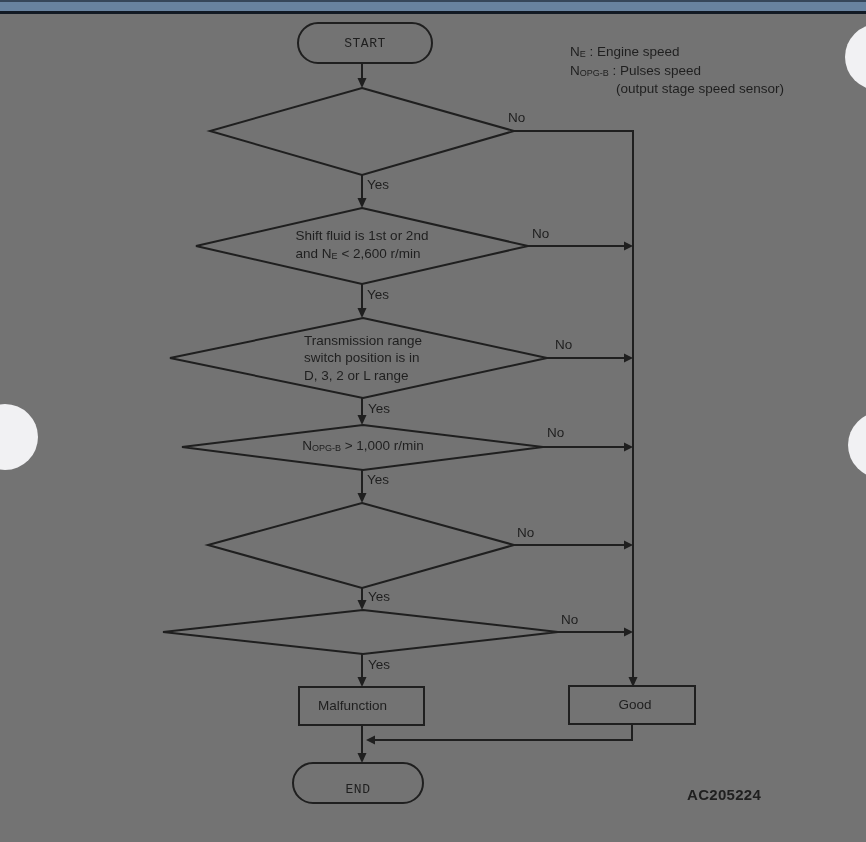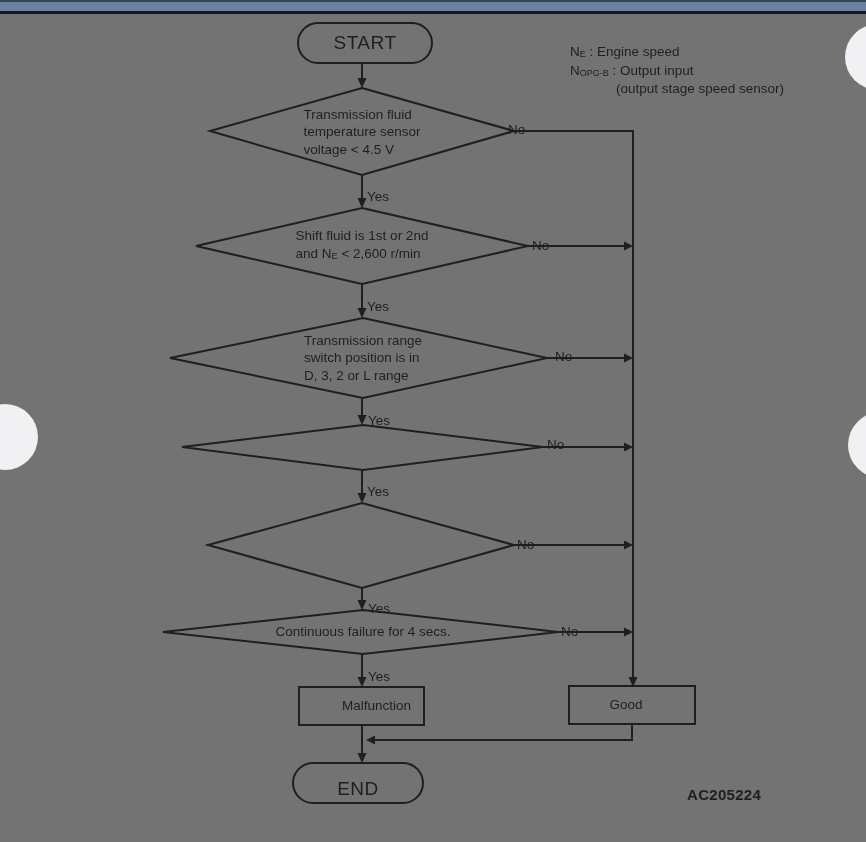--- a/index.html
+++ b/index.html
@@ -24,24 +24,24 @@
   }
   #svg-layer { position:absolute; left:0; top:0; }
   
   .node-text {
     position:absolute; display:flex; align-items:center; justify-content:center;
     font-size:13.5px; line-height:17.5px; text-align:left; color:#1f1f1f;
   }
   .node-text.centered { text-align:center; }
   .terminal-text {
     position:absolute; display:flex; align-items:center; justify-content:center;
-    font-size:19px; letter-spacing:0.5px; color:#1f1f1f;
+    font-size:13px; letter-spacing:0.5px; color:#1f1f1f;font-family:Liberation Mono, monospace;
   }
   .edge-label {
-    position:absolute; font-size:13.5px; color:#1f1f1f; white-space:nowrap;margin-top:12px;
+    position:absolute; font-size:13.5px; color:#1f1f1f; white-space:nowrap;
   }
   .sub { font-size:9px; vertical-align:-1px; letter-spacing:0; }
   #legend {
     position:absolute; left:570px; top:44px;
     font-size:13.5px; line-height:16.5px; white-space:nowrap;
   }
   #legend .indent { padding-left:46px; }
   #figure-code {
     position:absolute; left:687px; top:786px;
     font-size:15px; font-weight:bold; letter-spacing:0.3px;
@@ -106,60 +106,53 @@
       <polygon points="624,353.5 624,362.5 633,358"></polygon>
       <polygon points="624,442.5 624,451.5 633,447"></polygon>
       <polygon points="624,540.5 624,549.5 633,545"></polygon>
       <polygon points="624,627.5 624,636.5 633,632"></polygon>
       <polygon points="375,735.5 375,744.5 366,740"></polygon>
     </g>
   </svg>
 
   <div id="legend">
     <div><span>N</span><span class="sub">E</span><span> : Engine speed</span></div>
-    <div><span>N</span><span class="sub">OPG-B</span><span> : Output input</span></div>
+    <div><span>N</span><span class="sub">OPG-B</span><span> : Pulses speed</span></div>
     <div class="indent">(output stage speed sensor)</div>
   </div>
 
   <div class="terminal-text" style="left:298px; top:23px; width:134px; height:40px;">START</div>
 
-  <div class="node-text" style="left:220px; top:92px; width:284px; height:80px;">
-    <div>
-      <div>Transmission fluid</div>
-      <div>temperature sensor</div>
-      <div>voltage &lt; 4.5 V</div>
-    </div>
-  </div>
 
   <div class="node-text" style="left:206px; top:210px; width:312px; height:72px;">
     <div>
       <div>Shift fluid is 1st or 2nd</div>
       <div><span>and N</span><span class="sub">E</span><span> &lt; 2,600 r/min</span></div>
     </div>
   </div>
 
   <div class="node-text" style="left:180px; top:322px; width:366px; height:72px;">
     <div>
       <div>Transmission range</div>
       <div>switch position is in</div>
       <div>D, 3, 2 or L range</div>
     </div>
   </div>
 
+  <div class="node-text centered" style="left:192px; top:427px; width:342px; height:40px;">
+    <div><span>N</span><span class="sub">OPG-B</span><span> &gt; 1,000 r/min</span></div>
+  </div>
 
 
-  <div class="node-text centered" style="left:173px; top:612px; width:380px; height:40px;">
-    <div>Continuous failure for 4 secs.</div>
-  </div>
 
-  <div class="node-text centered" style="left:314px; top:687px; width:125px; height:38px;">
+  <div class="node-text centered" style="left:290px; top:687px; width:125px; height:38px;">
       <div>Malfunction</div>
     </div>
 
-  <div class="node-text centered" style="left:569px; top:686px; width:114px; height:38px;">
+  <div class="node-text centered" style="left:569px; top:686px; width:114px; height:38px;padding-left:9px;">
       <div>Good</div>
     </div>
 
   <div class="terminal-text" style="left:293px; top:763px; width:130px; height:52px;">END</div>
 
   <div class="edge-label" style="left:367px; top:177px;">Yes</div>
   <div class="edge-label" style="left:367px; top:287px;">Yes</div>
   <div class="edge-label" style="left:368px; top:401px;">Yes</div>
   <div class="edge-label" style="left:367px; top:472px;">Yes</div>
   <div class="edge-label" style="left:368px; top:589px;">Yes</div>

